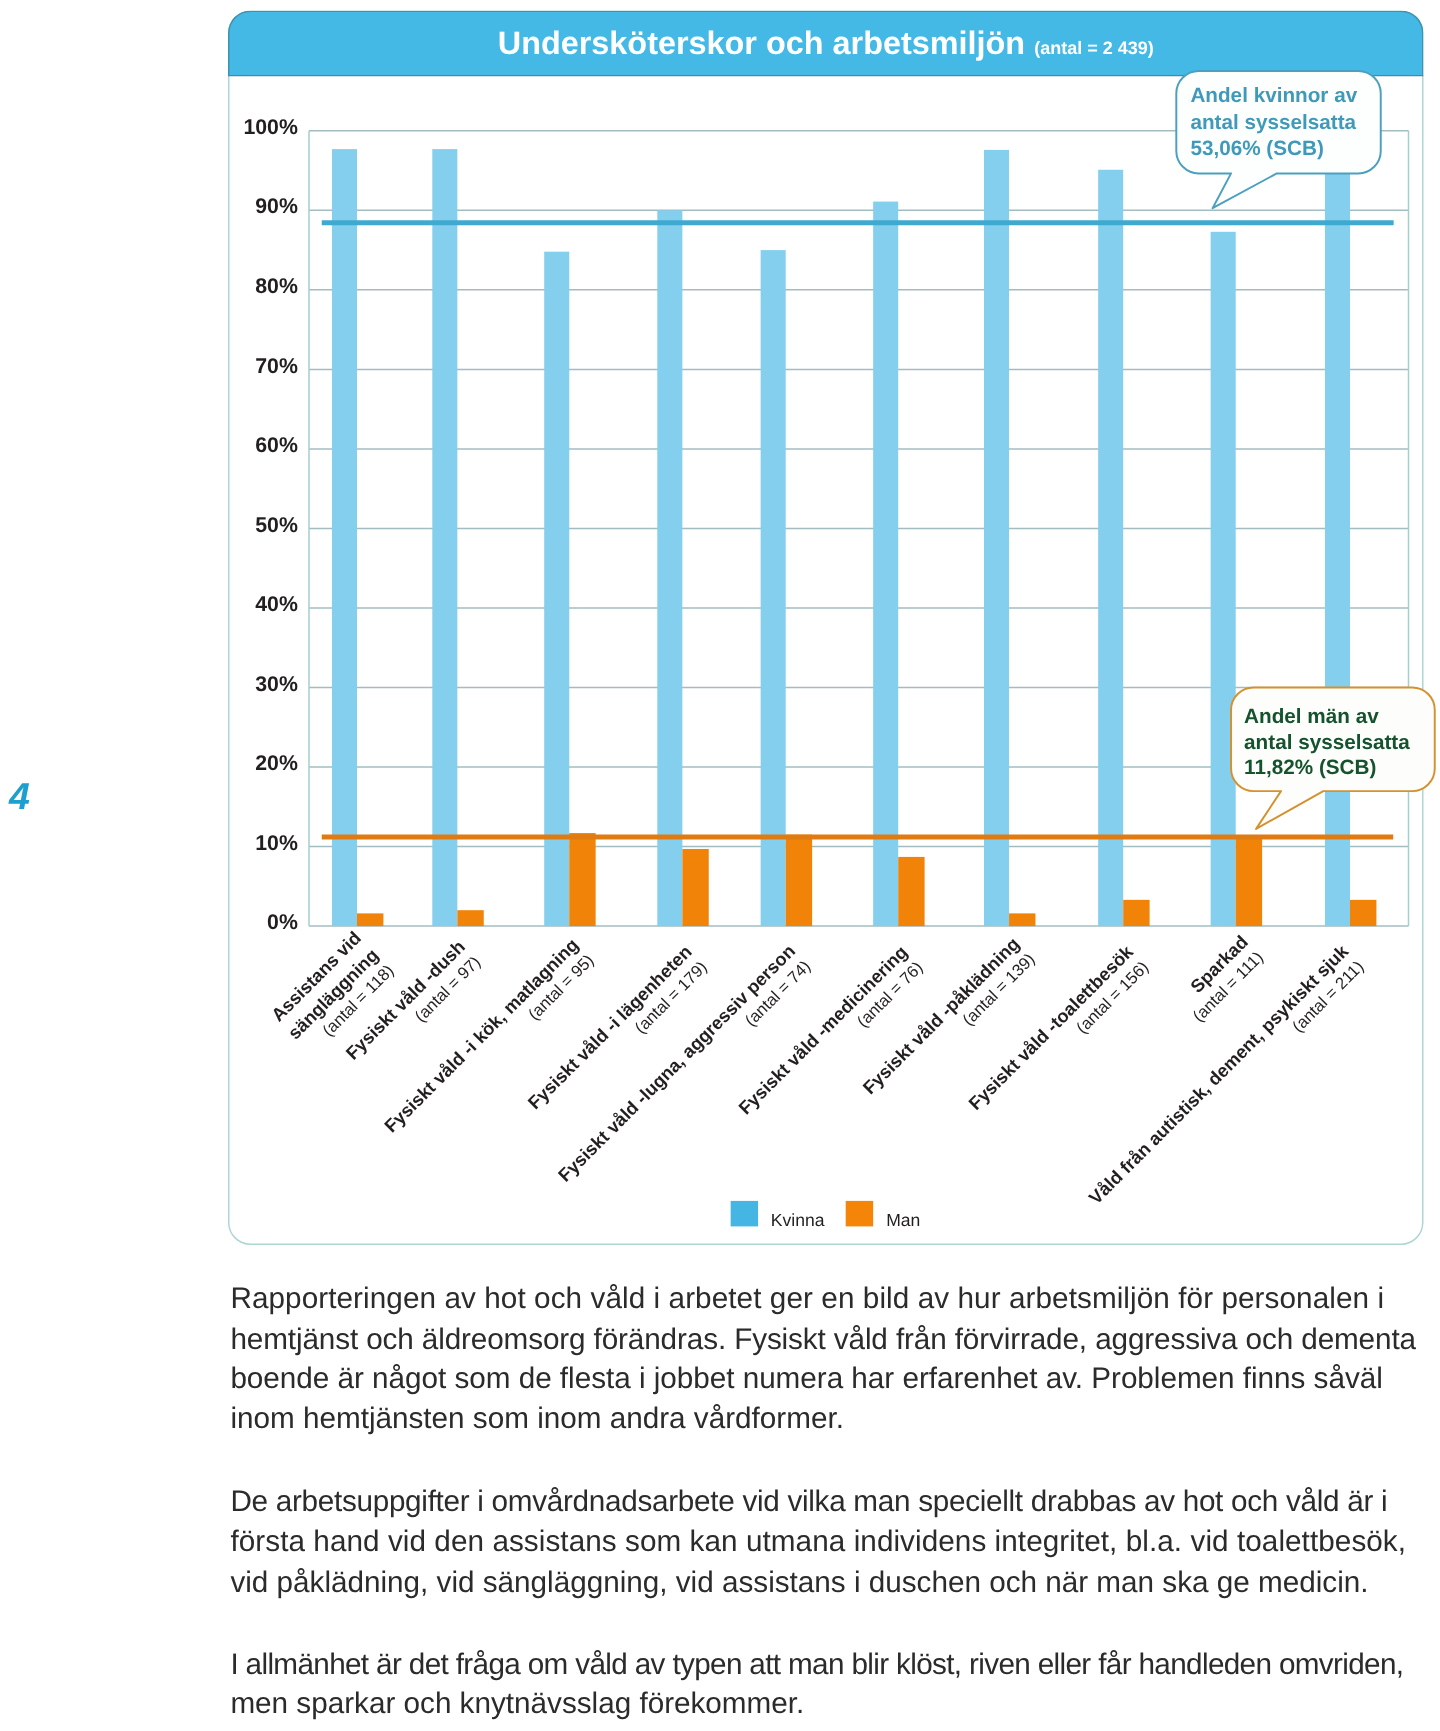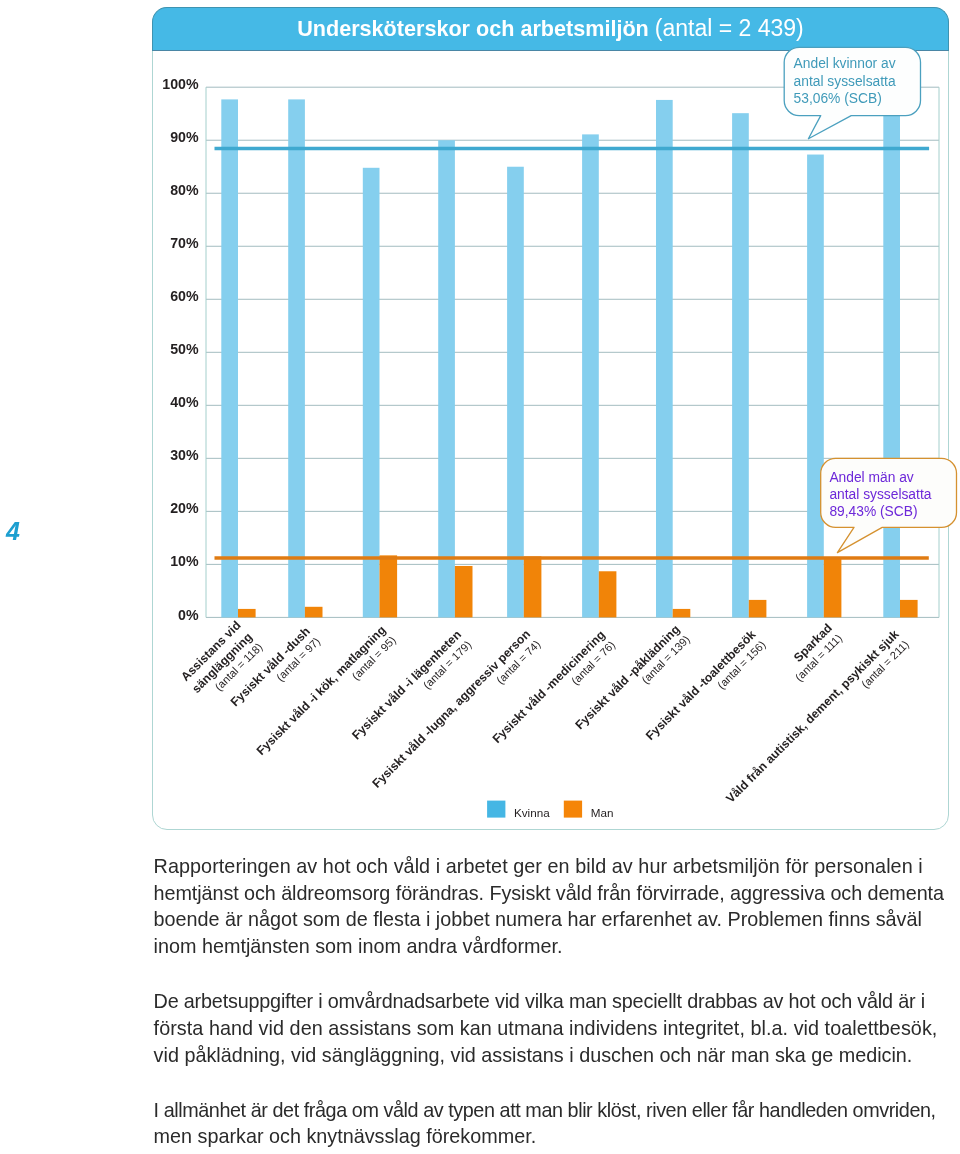--- a/index.html
+++ b/index.html
@@ -9,26 +9,26 @@
   
   #page-number{position:absolute;left:6px;top:517px;font-size:25px;font-weight:bold;font-style:italic;color:#1d9fd0;}
 
   
   #chart-card{position:absolute;left:152px;top:7px;width:797px;height:823px;
     border:1px solid #aed6d3;border-radius:15px;background:#ffffff;box-sizing:border-box;}
   #chart-header{position:absolute;left:-1px;top:-1px;width:797px;height:43.7px;background:#45b9e6;box-sizing:border-box;
     border:1px solid #3e93b1;border-bottom:1px solid #4a86a5;
     border-radius:15px 15px 0 0;display:flex;align-items:center;justify-content:center;}
   #chart-title{color:#ffffff;font-size:21.6px;font-weight:bold;white-space:nowrap;}
-  #chart-title .reg{font-weight:normal;font-size:23px;text-align:center;}
+  #chart-title .reg{font-weight:bold;font-size:12px;text-align:center;}
 
   #chart-svg{position:absolute;left:-1px;top:42px;}
-  .callout-text{position:absolute;font-weight:normal;font-size:13.8px;line-height:17.3px;white-space:nowrap;}
+  .callout-text{position:absolute;font-weight:bold;font-size:13.8px;line-height:17.3px;white-space:nowrap;}
   #callout-women-text{left:793.6px;top:55.4px;color:#3f9ab9;}
-  #callout-men-text{left:829.4px;top:468.6px;color:#6d28d9;}
+  #callout-men-text{left:829.4px;top:468.6px;color:#14532d;}
 
   
   #body-text{position:absolute;left:153.6px;top:853.0px;width:830px;color:#2b2b2b;font-size:19.8px;line-height:26.65px;}
   #body-text p{margin:0;}
   #body-text p + p{margin-top:28.6px;}
   #body-text .ln{display:block;white-space:nowrap;}
   #p1 .ln:nth-child(1){letter-spacing:0.055px;}
   #p1 .ln:nth-child(2){letter-spacing:-0.076px;}
   #p1 .ln:nth-child(3){letter-spacing:-0.013px;}
   #p2 .ln:nth-child(1){letter-spacing:-0.190px;}
@@ -150,21 +150,21 @@
 
   <div class="callout-text" id="callout-women-text">
     <div>Andel kvinnor av</div>
     <div>antal sysselsatta</div>
     <div>53,06% (SCB)</div>
   </div>
 
   <div class="callout-text" id="callout-men-text">
     <div>Andel män av</div>
     <div>antal sysselsatta</div>
-    <div>89,43% (SCB)</div>
+    <div>11,82% (SCB)</div>
   </div>
 
   <div id="body-text">
     <p id="p1">
         <span class="ln">Rapporteringen av hot och våld i arbetet ger en bild av hur arbetsmiljön för personalen i</span>
         <span class="ln">hemtjänst och äldreomsorg förändras. Fysiskt våld från förvirrade, aggressiva och dementa</span>
         <span class="ln">boende är något som de flesta i jobbet numera har erfarenhet av. Problemen finns såväl</span>
         <span class="ln">inom hemtjänsten som inom andra vårdformer.</span>
       </p>
     <p id="p2">

